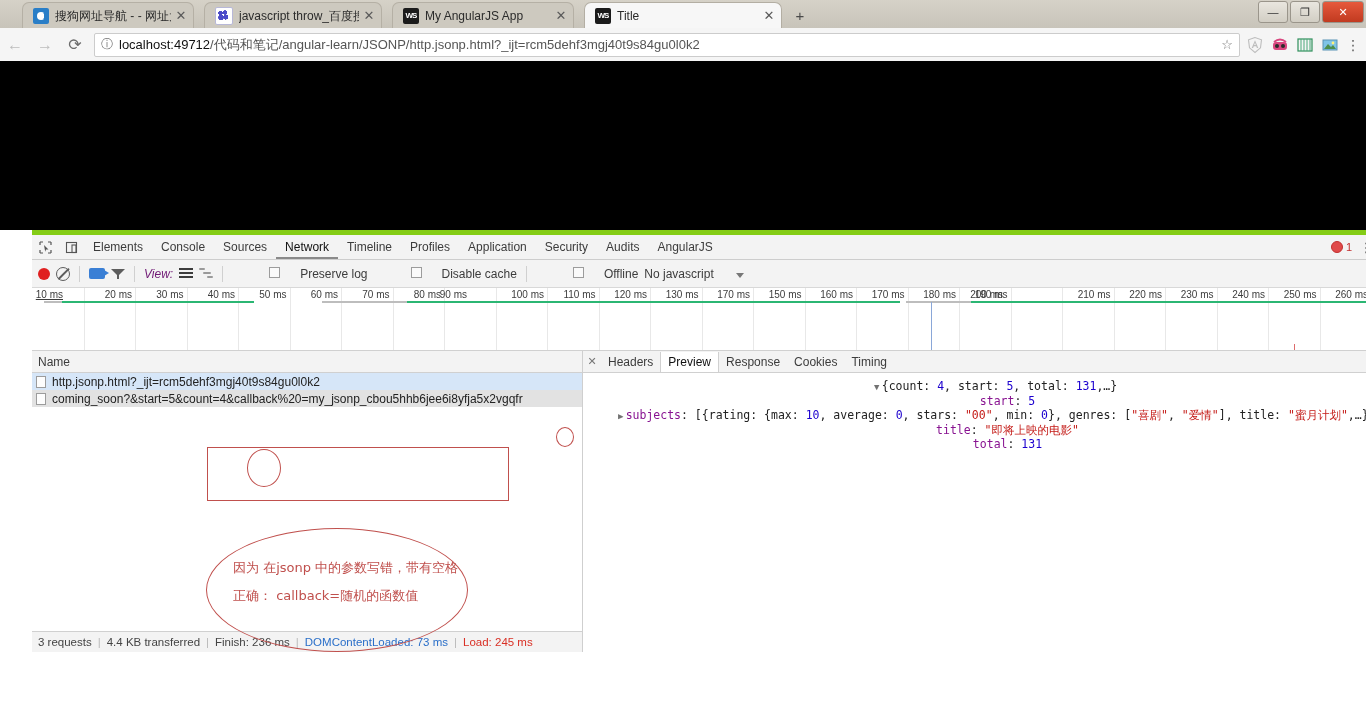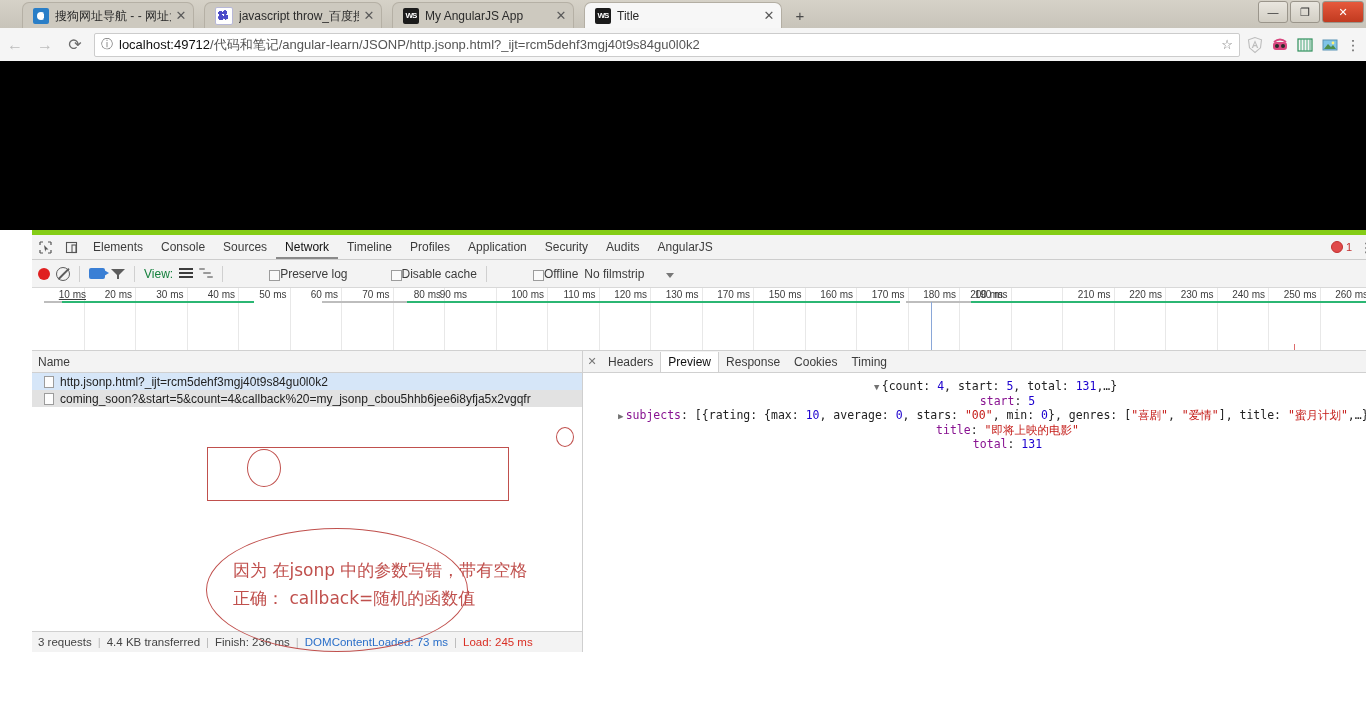--- a/index.html
+++ b/index.html
@@ -136,28 +136,28 @@
   .rec-dot { width: 12px; height: 12px; border-radius: 50%; background: #e02020; }
   .clear-ico { width: 14px; height: 14px; border: 1.5px solid #5d5d5d; border-radius: 50%;
                position: relative; box-sizing: border-box; }
   .clear-ico::after{content:"";position:absolute;left:-1px;top:5px;width:15px;height:1.5px;background:#5d5d5d;transform:rotate(-45deg);}
   .cam-ico { width: 16px; height: 11px; background: #3a7fd5; border-radius: 2px; position: relative;}
   .cam-ico::after{content:"";position:absolute;right:-4px;top:2px;border-left:5px solid #3a7fd5;border-top:3px solid transparent;border-bottom:3px solid transparent;}
   .funnel { width:14px;height:12px;position:relative;}
   .funnel::before{content:"";position:absolute;left:0;top:1px;width:0;height:0;border-left:7px solid transparent;border-right:7px solid transparent;border-top:7px solid #5d5d5d;}
   .funnel::after{content:"";position:absolute;left:6px;top:7px;width:1.5px;height:4px;background:#5d5d5d;}
   .tb-sep { width: 1px; height: 16px; background: #d0d0d0; margin: 0 3px; }
-  .view-lbl { color: #15803d; }
+  .view-lbl { color: #701a75; font-style: italic; }
   .list-ico { width:14px;height:11px;position:relative;}
   .list-ico span{position:absolute;left:0;height:2px;background:#3c3c3c;}
   .wf-ico { width:14px;height:11px;position:relative;}
   .wf-ico span{position:absolute;height:2px;background:#9a9a9a;border-radius:1px;}
   .cbx { width: 11px; height: 11px; border: 1px solid #9c9c9c; background: #fafafa; display:inline-block;
          vertical-align: middle; box-sizing: border-box;}
-  .cb-item { display: flex; align-items: flex-end; gap: 0; color: #3c3c3c; padding-left: 37px; }
+  .cb-item { display: flex; align-items: flex-start; gap: 20px; color: #3c3c3c; padding-left: 37px; }
   .throttle { display: flex; align-items: center; gap: 4px; }
   .caret { width: 0;height:0;border-left:4px solid transparent;border-right:4px solid transparent;border-top:5px solid #777;}
 
   
   .ruler {
     height: 62px; position: relative; background: #fff; border-bottom: 1px solid #d0d0d0;
     overflow: hidden;
   }
   .ruler .tick {
     position: absolute; top: 0; height: 62px; border-left: 1px solid #e8e8e8;
@@ -174,21 +174,21 @@
 
   
   .split { position: relative; height: 301px; display: flex; }
   .req-pane { width: 550px; position: relative; border-right: 1px solid #cfcfcf; overflow: hidden;}
   .col-head {
     height: 21px; background: #f3f3f3; border-bottom: 1px solid #d0d0d0;
     display: flex; align-items: center; font-size: 12px; color: #3c3c3c; padding-left: 6px;
   }
   .req-row {
     height: 17px; display: flex; align-items: center; font-size: 12px; color: #222;
-    padding-left: 12px; white-space: nowrap; overflow: hidden;
+    padding-left: 4px; white-space: nowrap; overflow: hidden;
   }
   .req-row.sel { background: #d6e6f8; }
   .req-row.alt { background: #e2e2e2; }
   .file-ico {
     width: 10px; height: 12px; flex: 0 0 10px; margin-right: 6px;
     border: 1px solid #9c9c9c; background: #fdfdfd; box-sizing: border-box;
   }
 
   .detail-pane { flex: 1 1 auto; position: relative; overflow: hidden; background: #fff;}
   .det-tabbar {
@@ -221,21 +221,21 @@
   .sb-blue { color: #2a6fc9; }
   .sb-red { color: #d93025; }
 
   
   .anno { position: absolute; pointer-events: none; }
   .anno-rect {
     border: 1px solid #c0504d; box-sizing: border-box;
   }
   .anno-ellipse { border: 1px solid #c0504d; border-radius: 50%; }
   .anno-text {
-    color: #c0504d; font-size: 17px; white-space: nowrap;
+    color: #c0504d; font-size: 13px; white-space: nowrap;
     font-family: "DejaVu Sans", sans-serif;
   }
 </style>
 </head>
 <body>
 
 <div id="root">
 
   <div class="tabstrip">
 
@@ -377,30 +377,30 @@
       <label class="cb-item">
         <span class="cbx"></span>
         <span>Disable cache</span>
       </label>
       <span class="tb-sep"></span>
       <label class="cb-item">
         <span class="cbx"></span>
         <span>Offline</span>
       </label>
       <span class="throttle">
-        <span>No filmstrip</span>
+        <span>No javascript</span>
       </span>
       <span style="margin-left:16px;">
         <span class="caret" style="display:inline-block;"></span>
       </span>
     </div>
 
     <div class="ruler" id="ruler">
         <div class="tick" style="left: 51.5px;"></div>
-        <div class="ticklbl" style="left: 57px; text-decoration: underline;">10 ms</div>
+        <div class="ticklbl" style="left: 34px; text-decoration: underline;">10 ms</div>
         <div class="tick" style="left: 103px;"></div>
         <div class="ticklbl" style="left: 103px;">20 ms</div>
         <div class="tick" style="left: 154.5px;"></div>
         <div class="ticklbl" style="left: 154.5px;">30 ms</div>
         <div class="tick" style="left: 206px;"></div>
         <div class="ticklbl" style="left: 206px;">40 ms</div>
         <div class="tick" style="left: 257.5px;"></div>
         <div class="ticklbl" style="left: 257.5px;">50 ms</div>
         <div class="tick" style="left: 309px;"></div>
         <div class="ticklbl" style="left: 309px;">60 ms</div>

